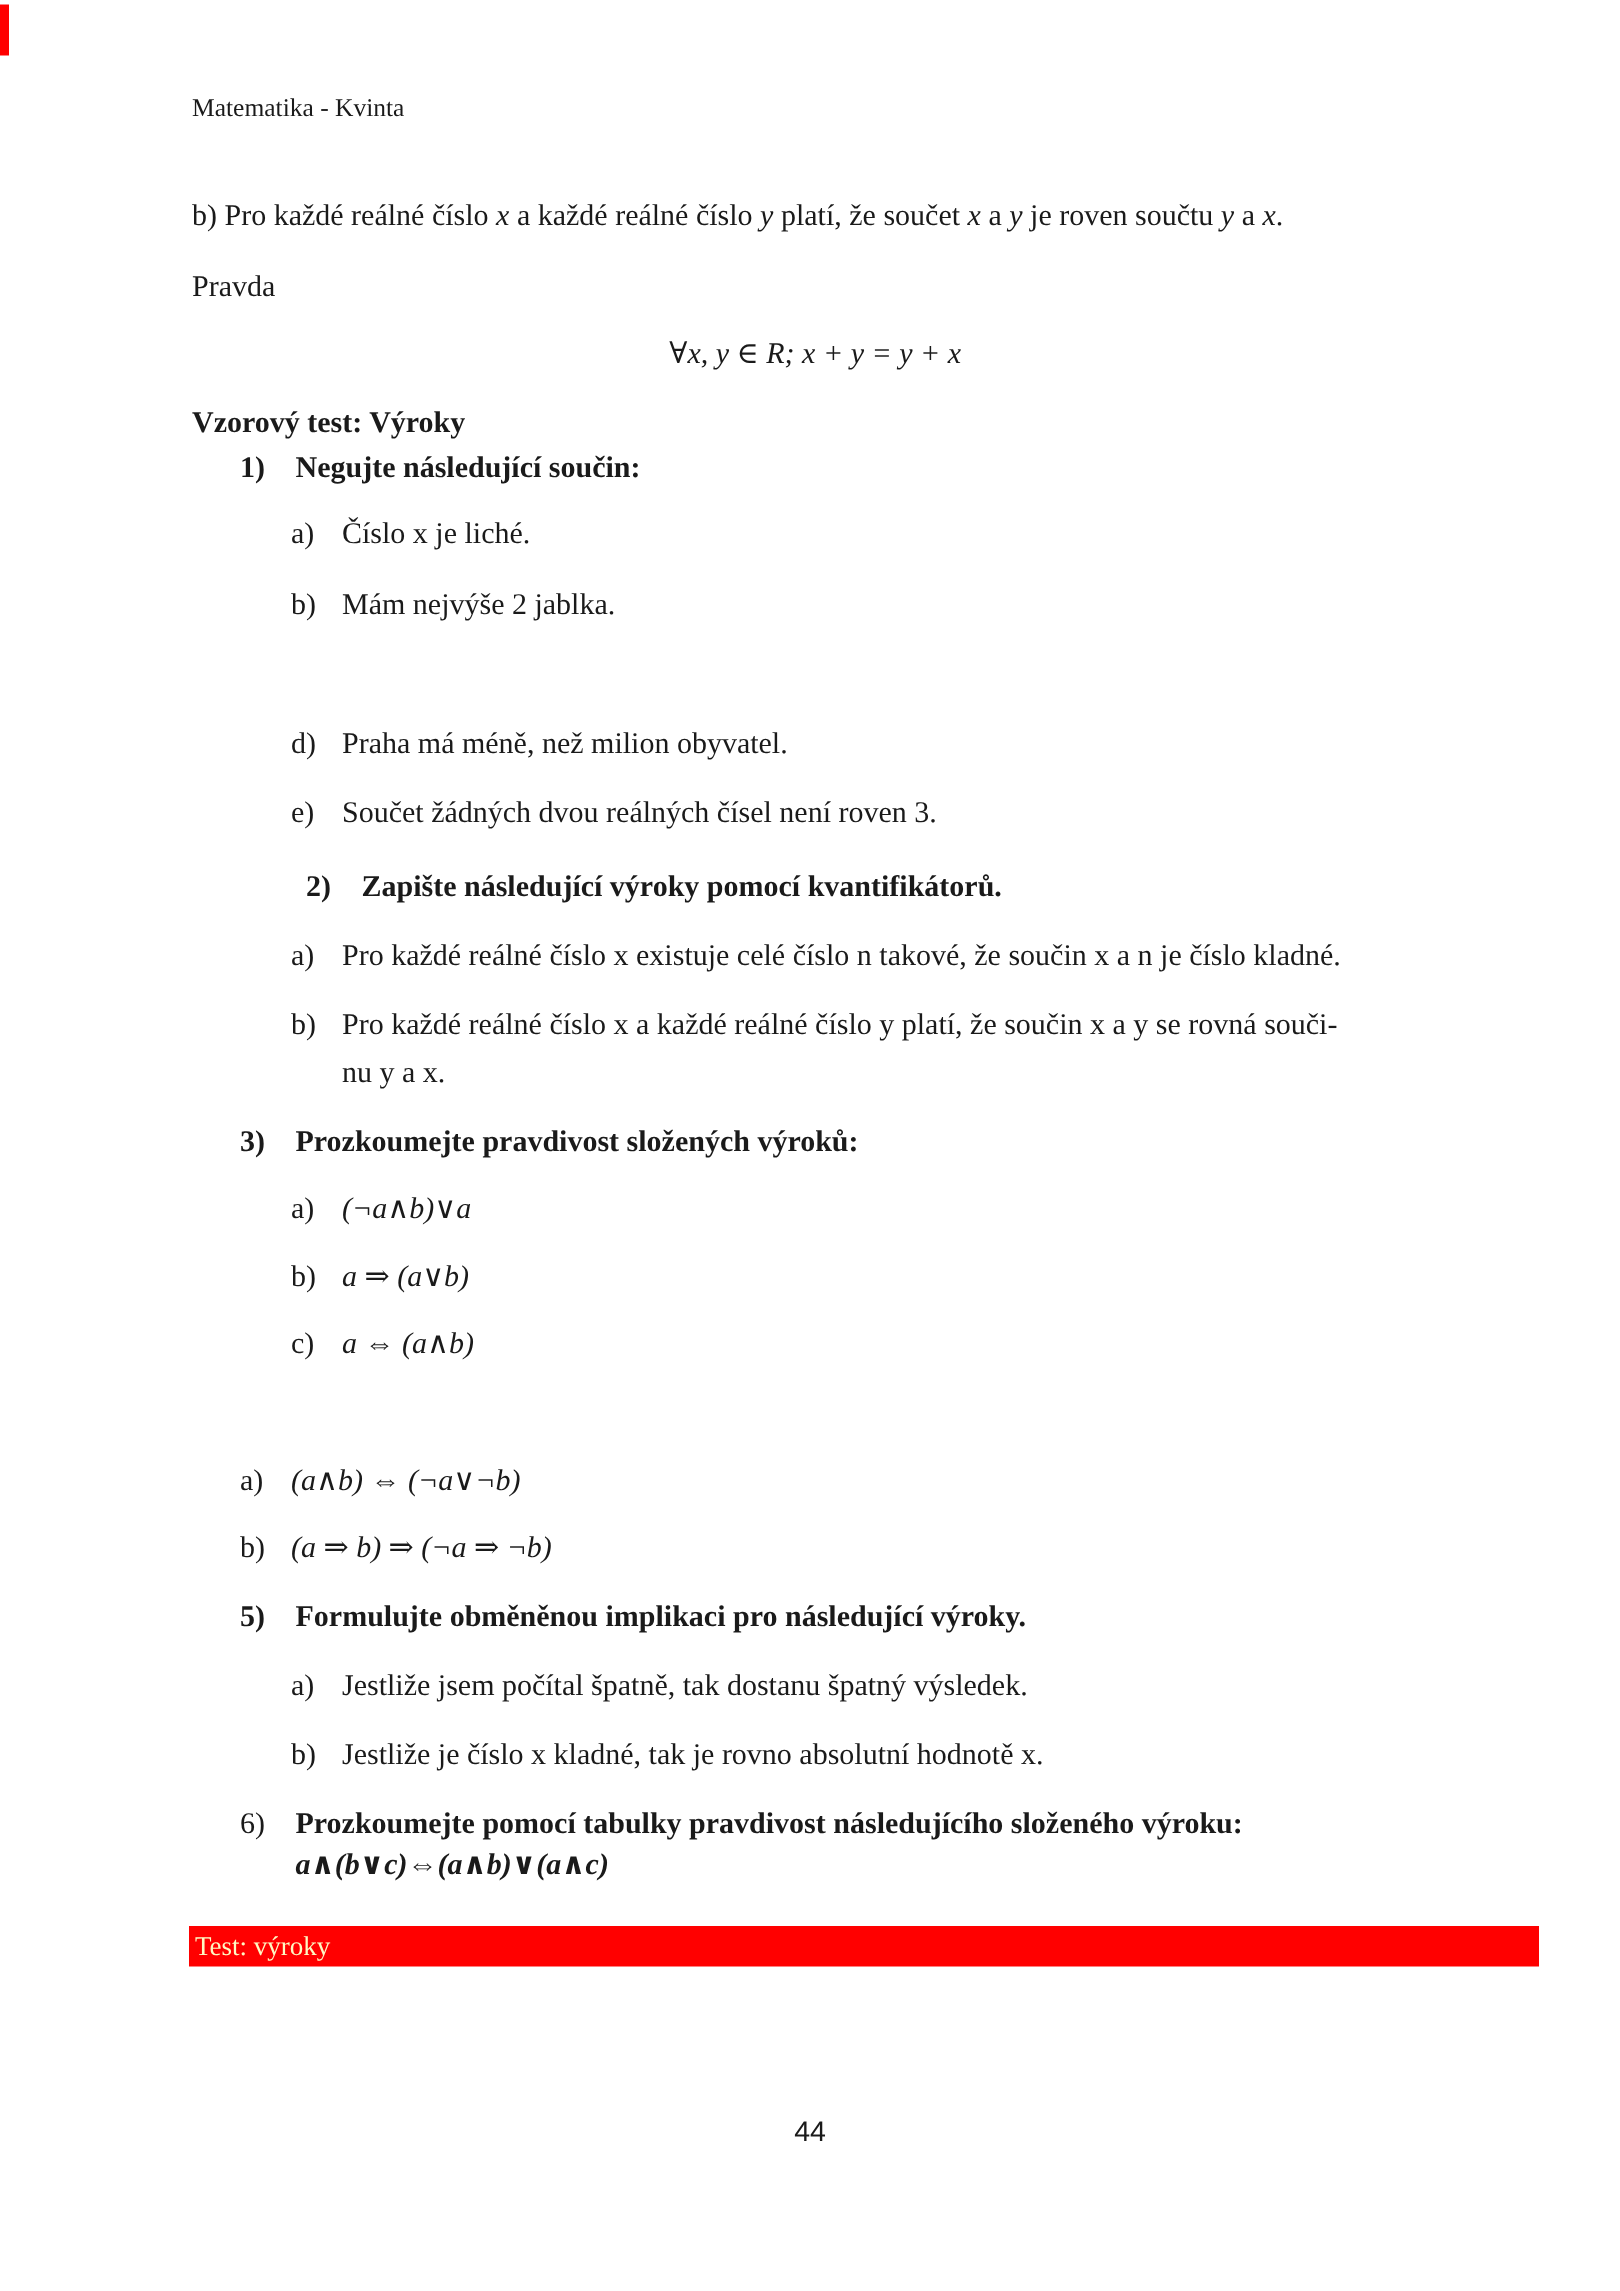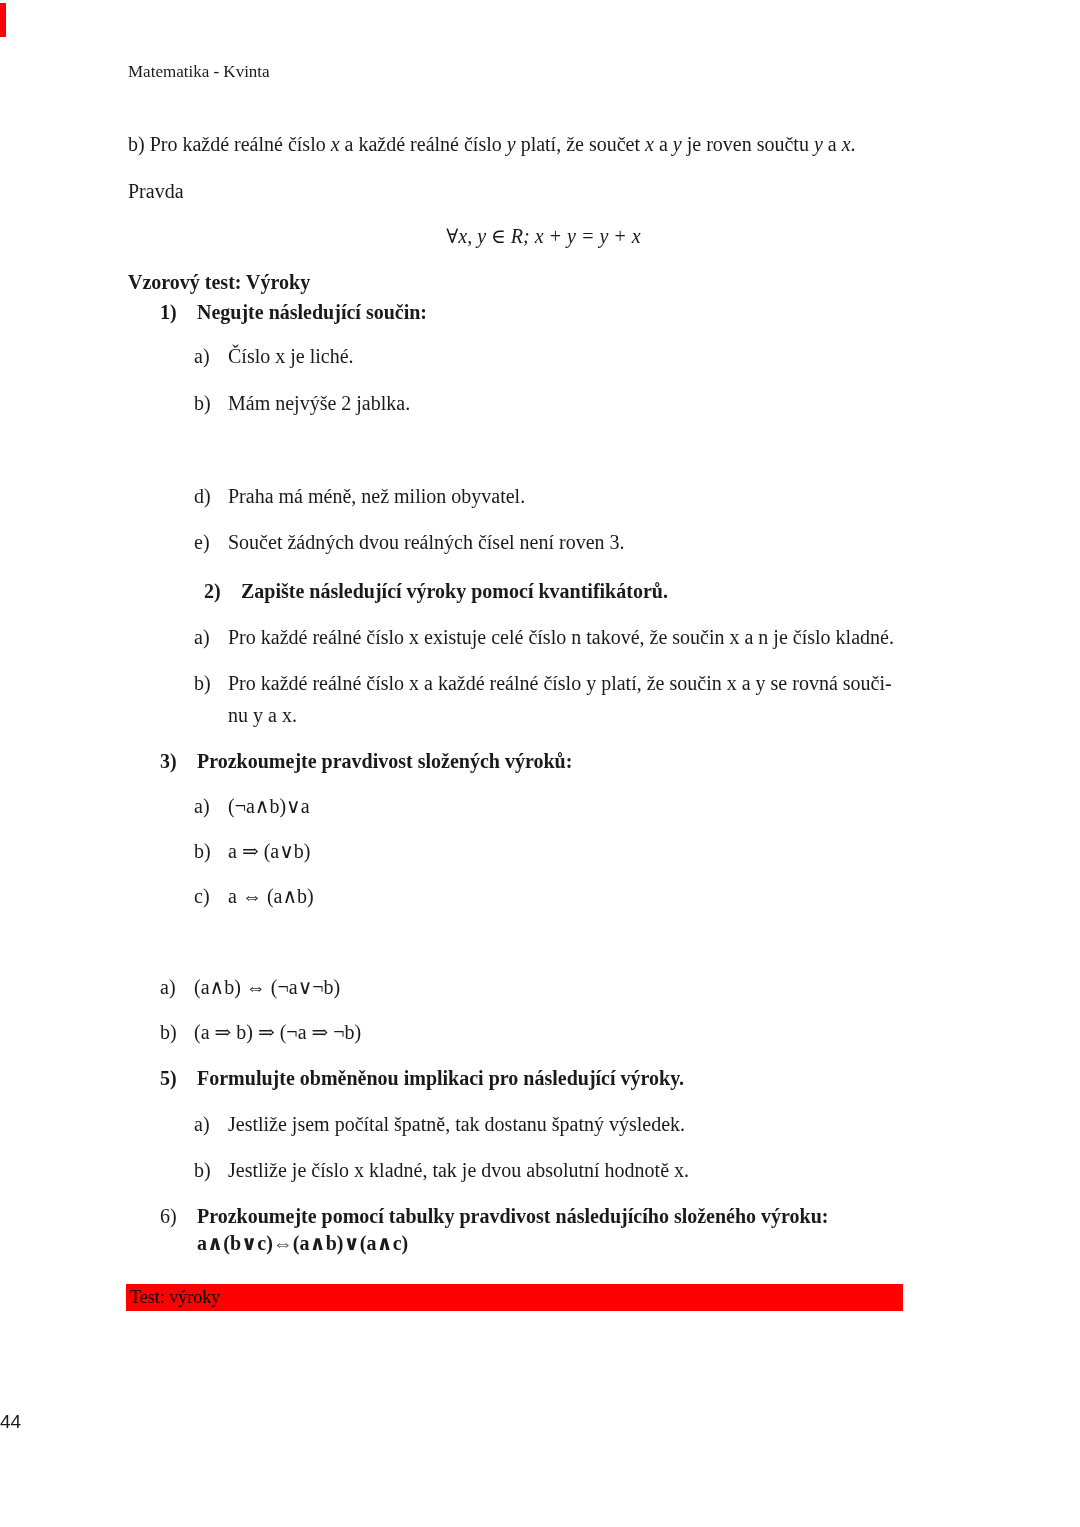--- a/index.html
+++ b/index.html
@@ -10,21 +10,21 @@
     height: 1527px;
     background: #ffffff;
     font-family: "Liberation Serif", "DejaVu Serif", serif;
     color: #1a1a1a;
     font-size: 20px;
     overflow: hidden;
   }
   .row { position: absolute; white-space: nowrap; line-height: 24px; }
   .b { font-weight: bold; }
   .i { font-style: italic; }
-  .m { }
+  .m { font-style: italic; }
   .num-lbl { display: inline-block; width: 37px; }
   .sub-lbl { display: inline-block; width: 34px; }
   .sub4-lbl { display: inline-block; width: 34px; }
   .formula-center {
     position: absolute;
     left: 128px;
     width: 831px;
     text-align: center;
     font-style: italic;
     line-height: 24px;
@@ -32,32 +32,32 @@
   .header-line { position: absolute; font-size: 17px; }
   .corner-mark {
     position: absolute;
     left: 0; top: 3px;
     width: 6px; height: 34px;
     background: #ff0000;
   }
   .test-bar {
     position: absolute;
     left: 126px; top: 1284px;
-    width: 777px; height: 27px;
+    width: 900px; height: 27px;
     background: #ff0000;
-    color: #000000;
+    color: #fef9c3;
     font-size: 18px;
     line-height: 27px;
     padding-left: 4px;
   }
   .page-number {
     position: absolute;
     left: 0; top: 1411px;
     width: 1080px;
-    text-align: left;
+    text-align: center;
     font-family: "Liberation Sans", "DejaVu Sans", sans-serif;
     font-size: 19px;
   }
 </style>
 </head>
 <body>
 
 <div class="page">
 
   <div class="corner-mark"></div>
@@ -131,21 +131,21 @@
     <span class="sub4-lbl">b)</span><span class="m">(a ⇒ b) ⇒ (¬a ⇒ ¬b)</span>
   </div>
 
   <div class="row b" style="top:1066px; left:160px;">
     <span class="num-lbl">5)</span><span>Formulujte obměněnou implikaci pro následující výroky.</span>
   </div>
   <div class="row" style="top:1112px; left:194px;">
     <span class="sub-lbl">a)</span><span>Jestliže jsem počítal špatně, tak dostanu špatný výsledek.</span>
   </div>
   <div class="row" style="top:1158px; left:194px;">
-    <span class="sub-lbl">b)</span><span>Jestliže je číslo x kladné, tak je dvou absolutní hodnotě x.</span>
+    <span class="sub-lbl">b)</span><span>Jestliže je číslo x kladné, tak je rovno absolutní hodnotě x.</span>
   </div>
 
   <div class="row" style="top:1204px; left:160px;">
     <span class="num-lbl">6)</span><span class="b">Prozkoumejte pomocí tabulky pravdivost následujícího složeného výroku:</span>
   </div>
   <div class="row b m" style="top:1231px; left:197px;">
     <span>a∧(b∨c)⇔(a∧b)∨(a∧c)</span>
   </div>
 
   <div class="test-bar">

